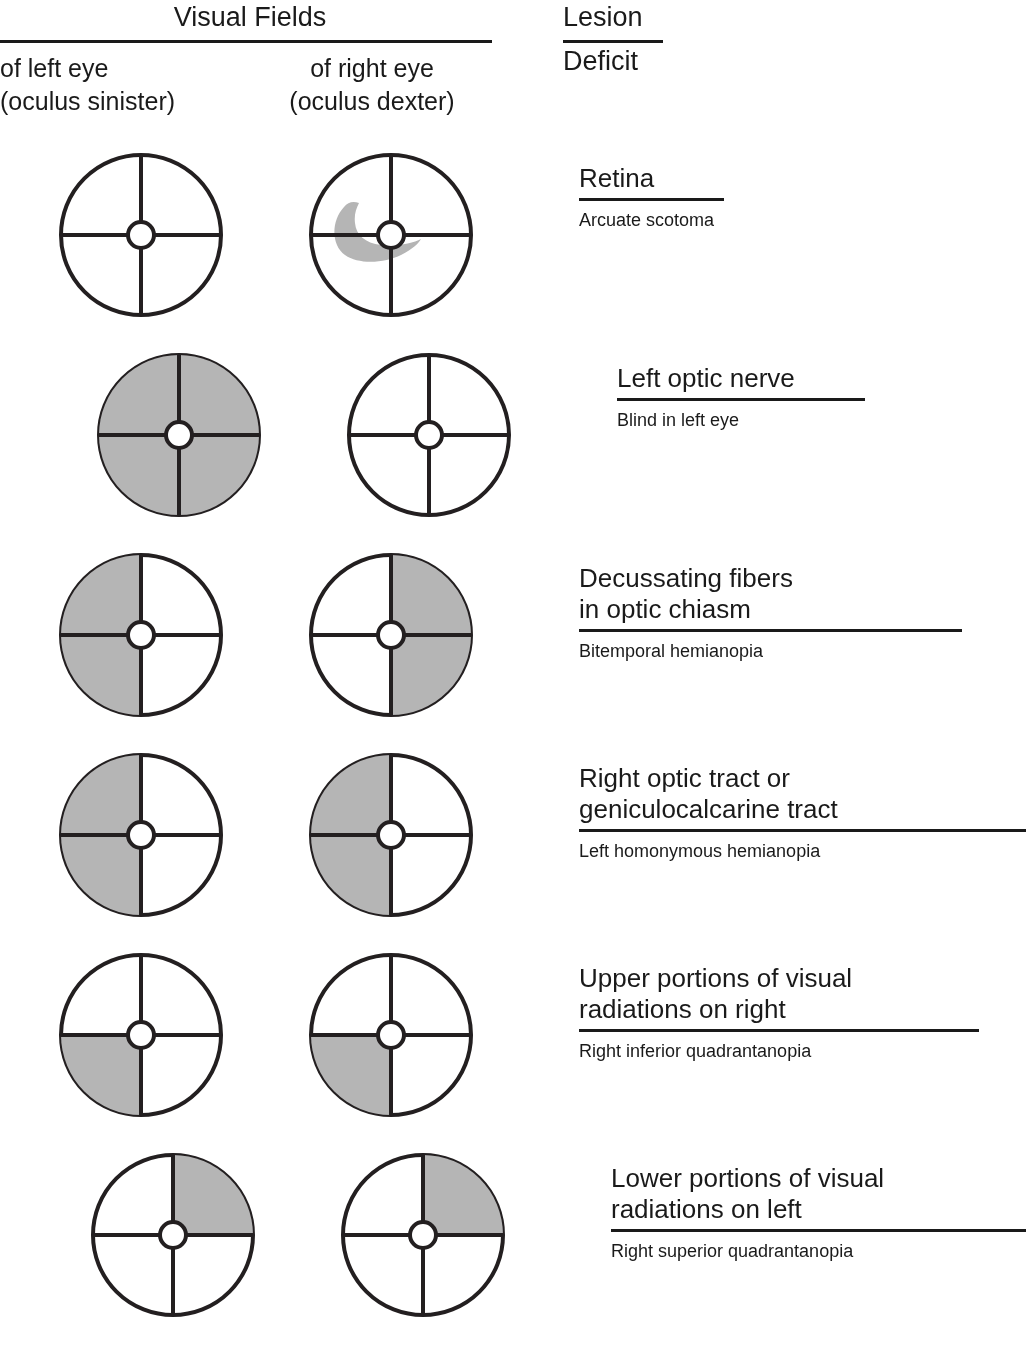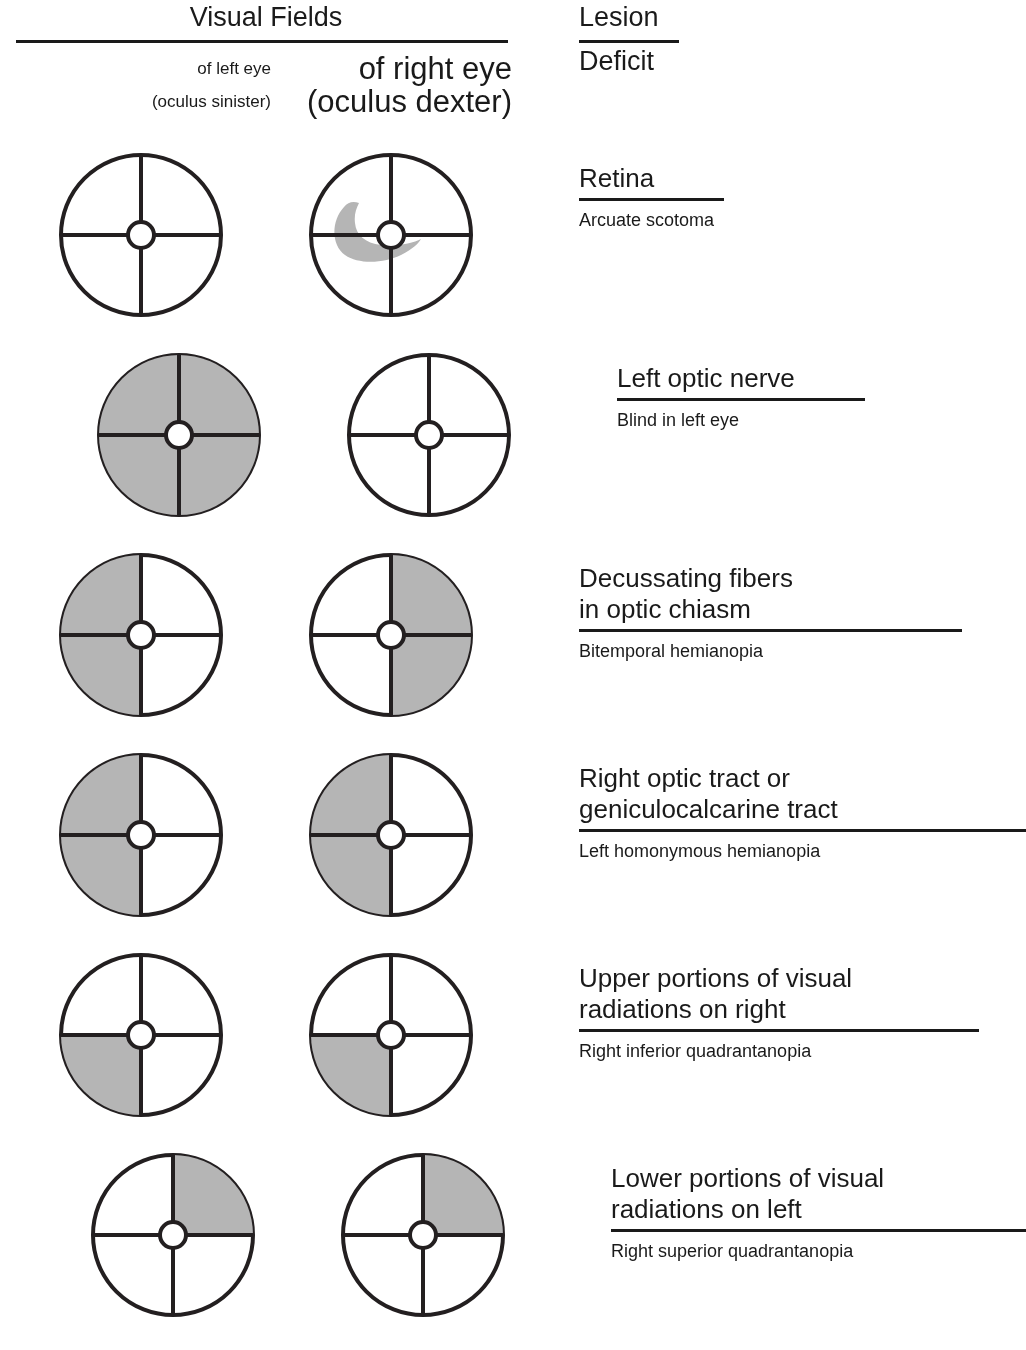--- a/index.html
+++ b/index.html
@@ -19,21 +19,21 @@
   .page {
     position: relative;
     width: 1026px;
     height: 1350px;
   }
 
   
   .header {
     position: absolute;
     top: 0;
-    left: 16px;
+    left: 0;
     width: 828px;
     height: 140px;
   }
 
   .vf-title {
     position: absolute;
     left: 0;
     top: 2px;
     width: 500px;
     text-align: center;
@@ -45,32 +45,31 @@
     top: 40px;
     width: 492px;
     height: 3px;
     background: #1a1a1a;
   }
   .col-left-label {
     position: absolute;
     left: 0px;
     top: 52px;
     width: 248px;
-    text-align: right;
-    font-size: 17px;
+    text-align: left;
+    font-size: 25px;
     line-height: 33px;
-    margin-left: 7px;
   }
   .col-right-label {
     position: absolute;
     left: 248px;
     top: 52px;
     width: 248px;
-    text-align: right;
-    font-size: 31px;
+    text-align: center;
+    font-size: 25px;
     line-height: 33px;
   }
 
   .lesion-title {
     position: absolute;
     left: 563px;
     top: 2px;
     font-size: 27px;
     text-align: center;
   }

